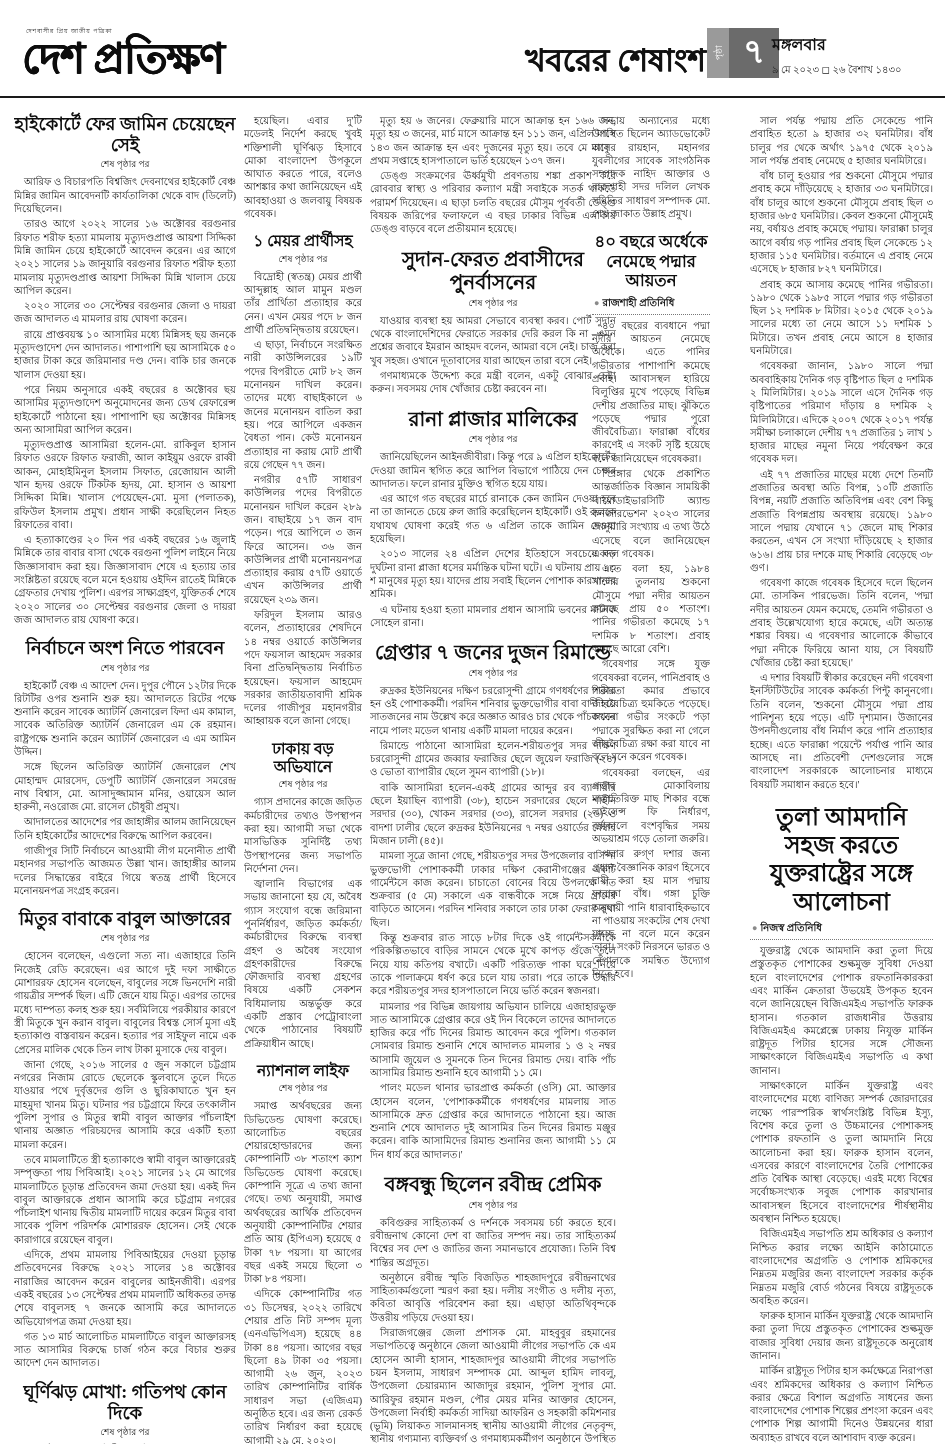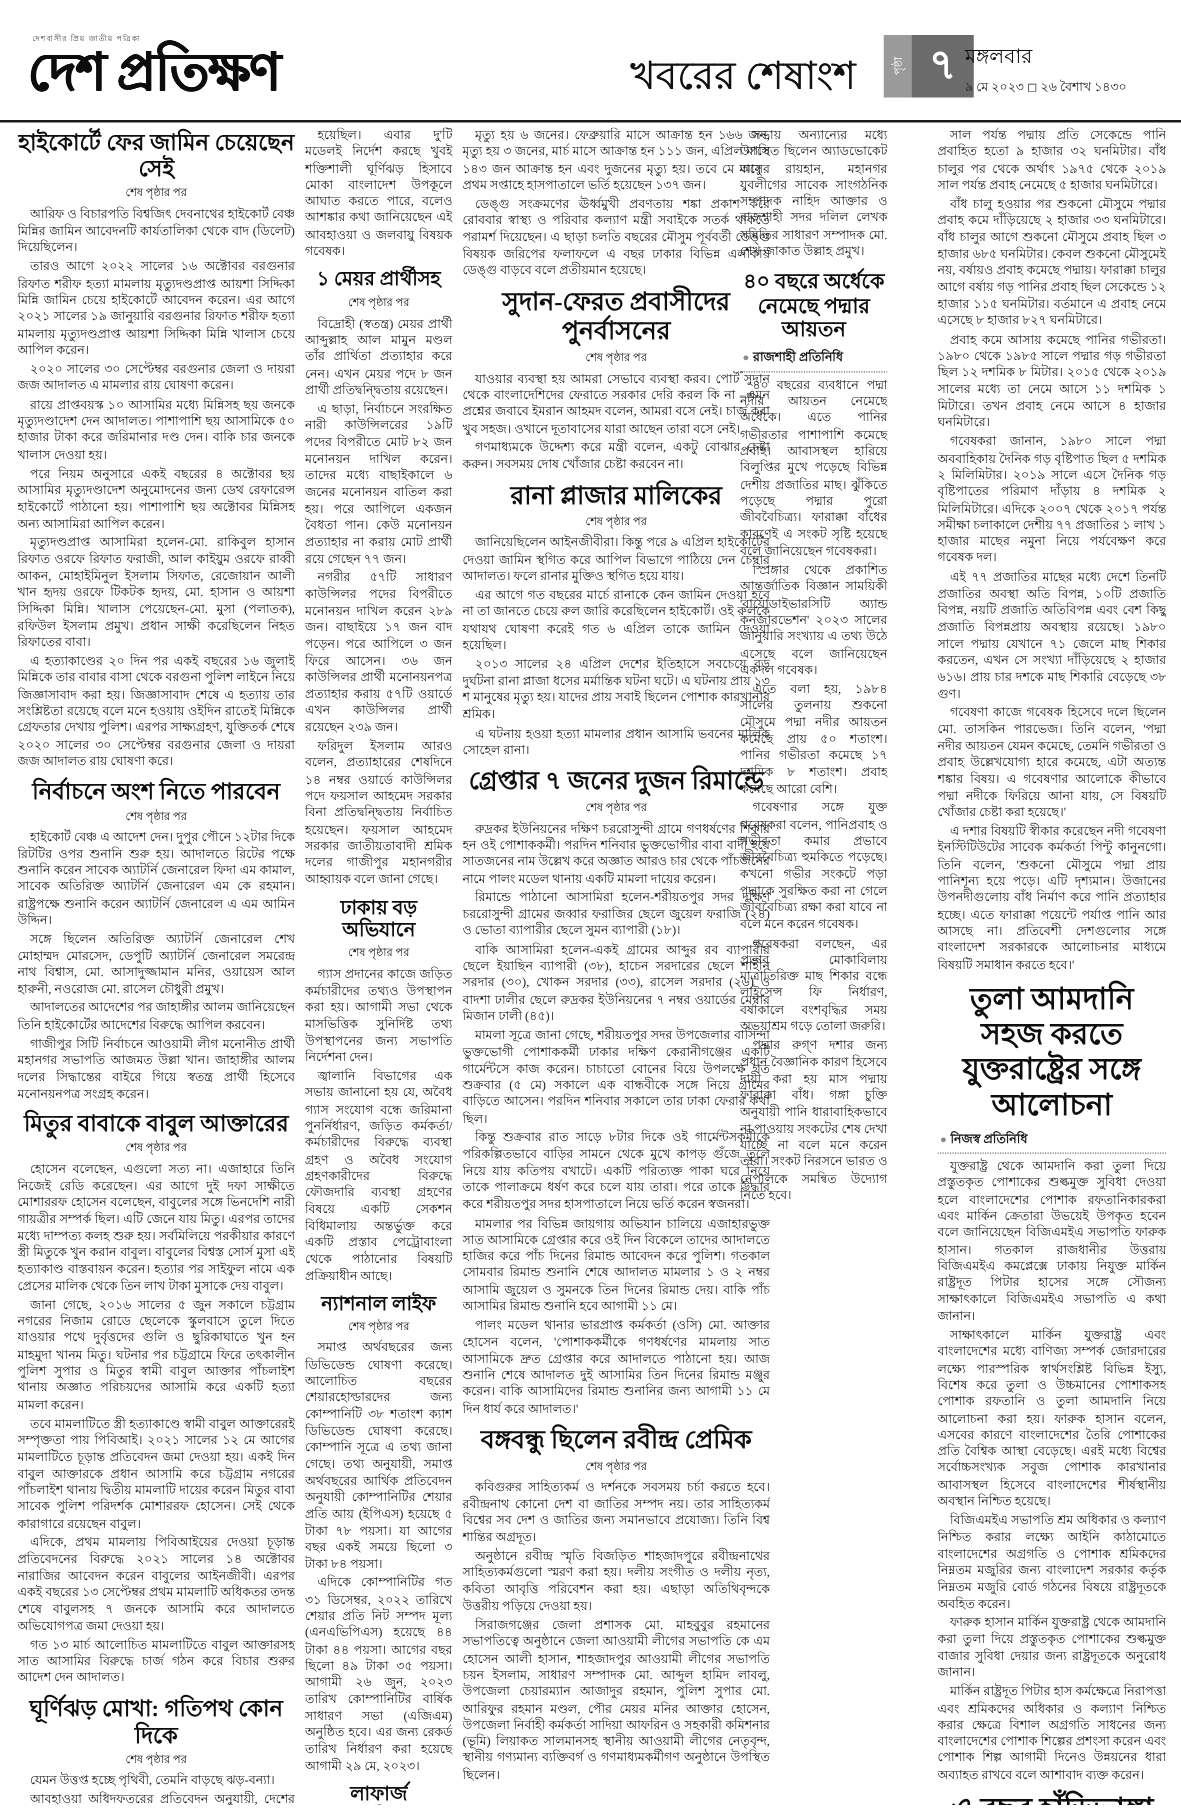--- a/index.html
+++ b/index.html
@@ -15,49 +15,49 @@
   
   header{position:absolute;top:0;left:0;width:100%;height:124px;padding-left:32px;}
   .brand{position:absolute;left:22px;top:26px;}
   .slogan{font-size:6px;color:#333;letter-spacing:1px;margin-left:4px;}
   .logo{
     font-size:42px;font-weight:800;line-height:1.05;color:#0c0c0c;
     letter-spacing:-1px;
     text-shadow:0.6px 0 0 #0c0c0c, -0.3px 0 0 #0c0c0c;
   }
   .section-title{
-    position:absolute;left:504px;top:36px;
-    font-size:31px;font-weight:400;color:#111;white-space:nowrap;
+    position:absolute;left:525px;top:36px;
+    font-size:31px;font-weight:700;color:#111;white-space:nowrap;
     text-shadow:0.4px 0 0 #111;
     text-align:center;
   }
   .pagebox{position:absolute;left:707px;top:28px;display:flex;align-items:stretch;}
   .pagebox-label{
     width:22px;height:50px;background:#9a9a9a;color:#fff;
     display:flex;align-items:center;justify-content:center;
     font-size:9px;writing-mode:vertical-rl;transform:rotate(180deg);
   }
   .pagebox-num{
     width:50px;height:50px;background:#6b6b6b;color:#ffffff;
     display:flex;align-items:center;justify-content:center;
     font-size:34px;font-weight:700;
   }
   .datebox{position:absolute;left:772px;top:32px;}
-  .day{font-size:16px;font-weight:400;color:#101010;}
+  .day{font-size:16px;font-weight:700;color:#101010;}
   .date{font-size:10px;color:#222;margin-top:3px;white-space:nowrap;}
   .rule{position:absolute;top:96px;left:0;width:100%;height:2px;background:#1a1a1a;}
   
   main{position:absolute;top:102px;left:0;width:100%;height:1346px;}
   .col{position:absolute;top:0;height:1342px;overflow:hidden;}
   .col-1{left:14px;width:222px;}
   .col-2{left:244px;width:118px;}
   .col-3{left:370px;width:246px;}
   .col-4{left:592px;width:118px;}
   .col-5{left:750px;width:183px;}
-  article{margin:0 0 7px 0;}
+  article{margin:12px 0 7px 0;}
   h2{
     margin:2px 0 1px 0;text-align:center;font-weight:700;color:#0e0e0e;
     line-height:1.18;
   }
   .col-1 h2{font-size:18px;}
   .col-2 h2{font-size:15.5px;}
   .col-3 h2{font-size:20px;}
   .col-4 h2{font-size:16.5px;}
   .col-5 h2{font-size:24px;}
   .marker{text-align:center;font-size:9px;font-weight:400;margin:0 0 3px 0;color:#111;}

